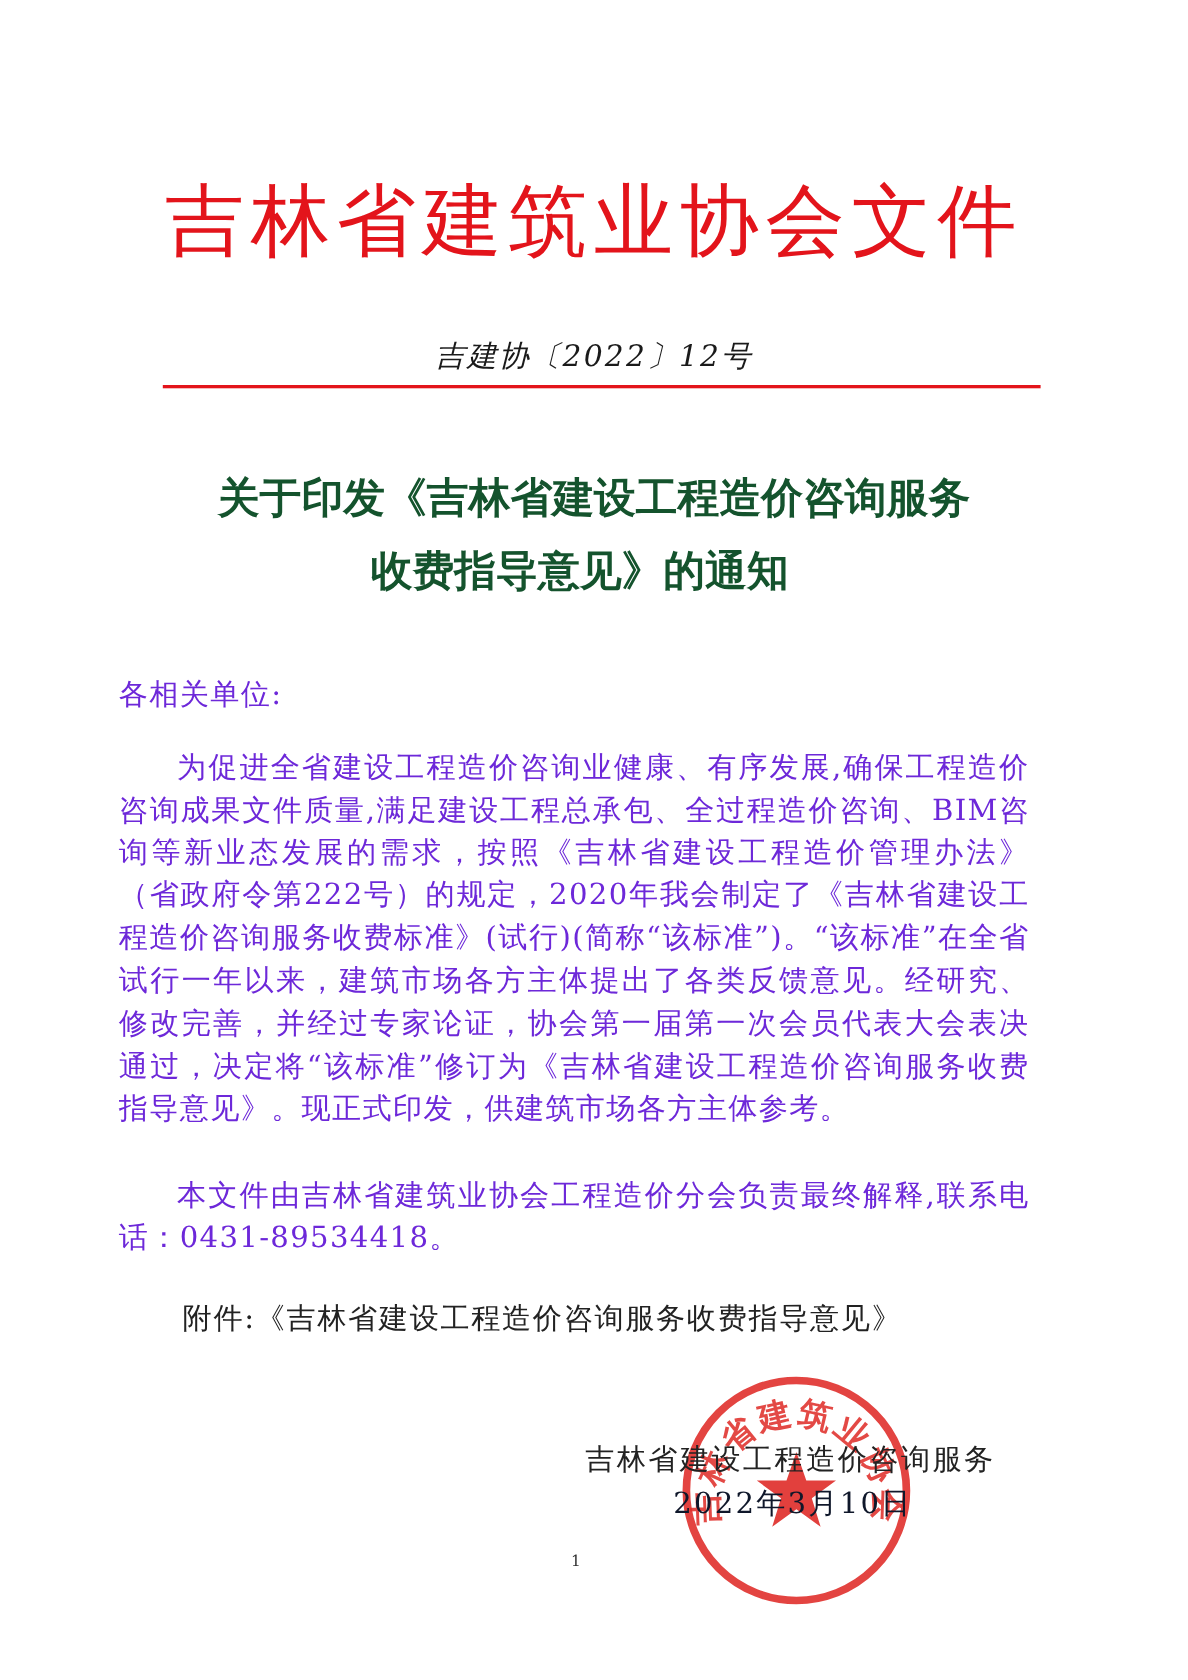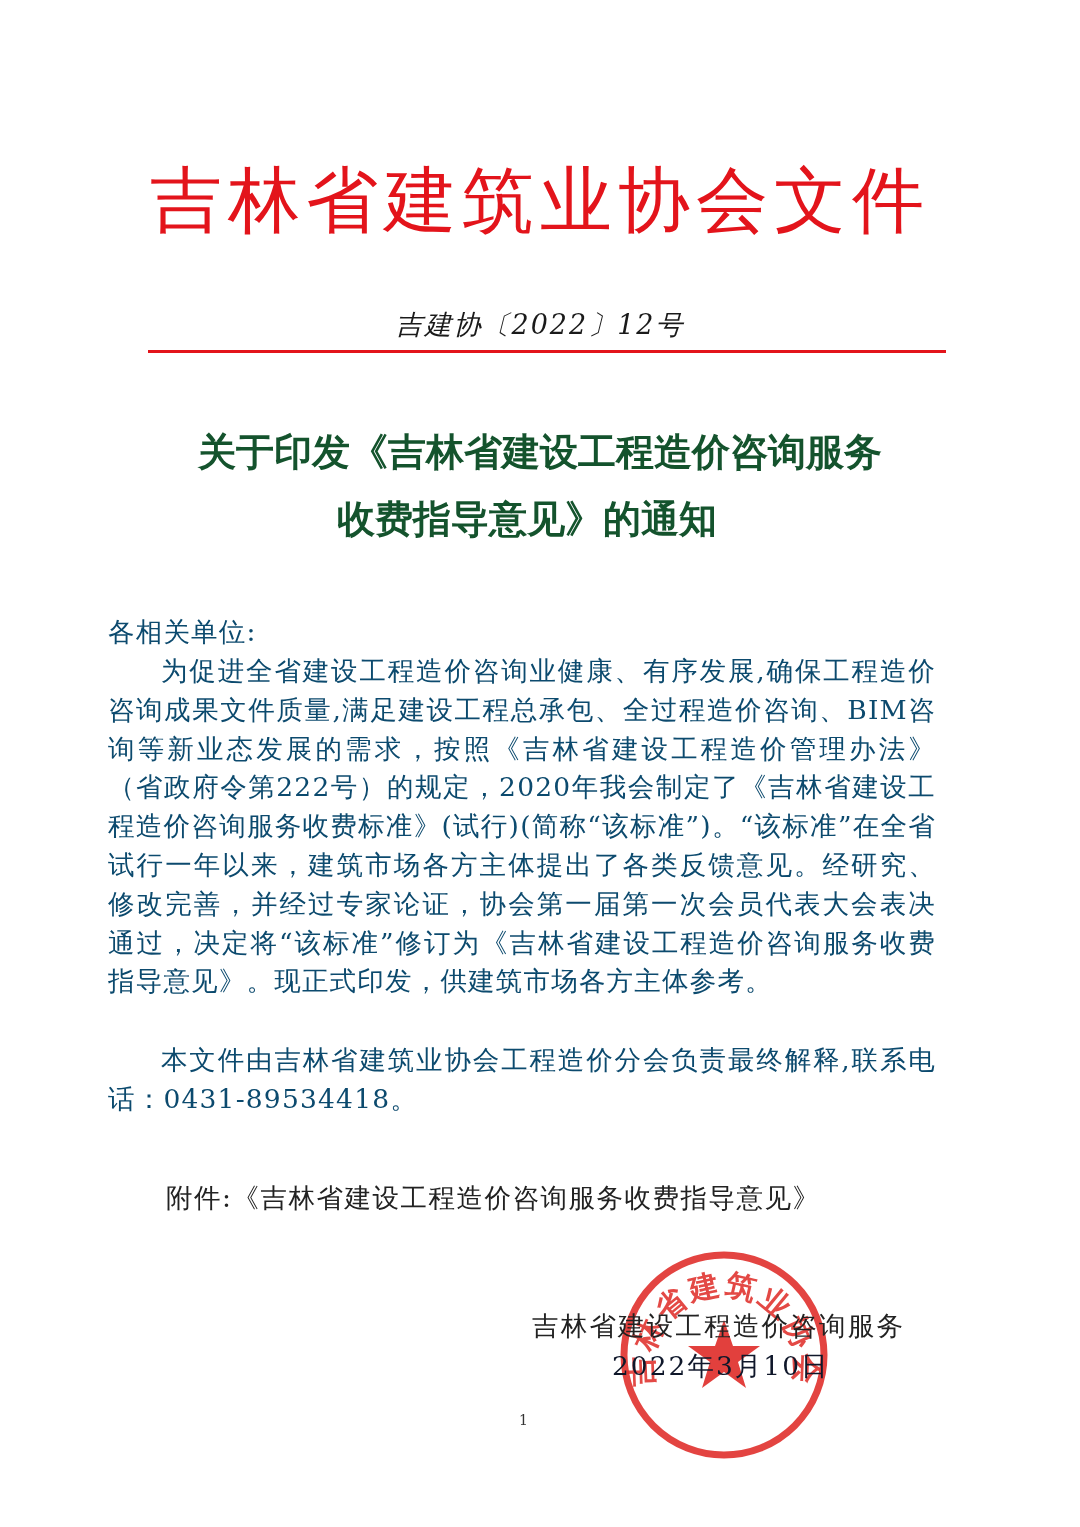--- a/index.html
+++ b/index.html
@@ -9,24 +9,24 @@
   .org-title { left:0; width:1080px; top:150px; text-align:center; color:#e3141b;
                font-size:72px; letter-spacing:6px; line-height:100px;
                font-family:"DejaVu Serif","Liberation Serif",serif; }
   .doc-no { left:0; width:1080px; top:305px; text-align:center; font-size:27px;
             line-height:40px; letter-spacing:2px; color:#1a1a1a;font-style:italic; }
   .red-rule { left:148px; top:350px; width:798px; height:3px; background:#e3141b; }
   .notice-title { left:0; width:1080px; text-align:center; font-weight:bold;
                   font-size:38px; line-height:50px; color:#14532d; }
   .t1 { top:427px; }
   .t2 { top:494px; left:-13px; }
-  .body { left:108px; width:828px; font-size:26.5px; line-height:38.8px; color:#0c4a6e;
+  .body { left:108px; width:828px; font-size:26.5px; line-height:38.8px; color:#6d28d9;
           letter-spacing:1.2px; }
   .salutation { top:613px; }
-  .para { text-indent:2em; text-align:justify; text-align-last:left; }
+  .para { text-indent:2em; text-align:justify; text-align-last:left;margin-top:27px; }
   .p1 { top:652px; }
   .p2 { top:1041px; }
   .attach { top:1180px; left:166px; font-size:26.5px; letter-spacing:1.5px; color:#222;text-align:right; }
   .sig-org { top:1308px; left:532px; font-size:26.5px; letter-spacing:2.2px; color:#222; }
   .sig-date { top:1348px; left:612px; font-size:26.5px; letter-spacing:2px; color:#0f172a; }
   .page-num { top:1412px; left:519px; font-size:14px; color:#333; }
   .stamp { left:617px; top:1248px; width:214px; height:214px; pointer-events:none; }
 </style>
 </head>
 <body>

